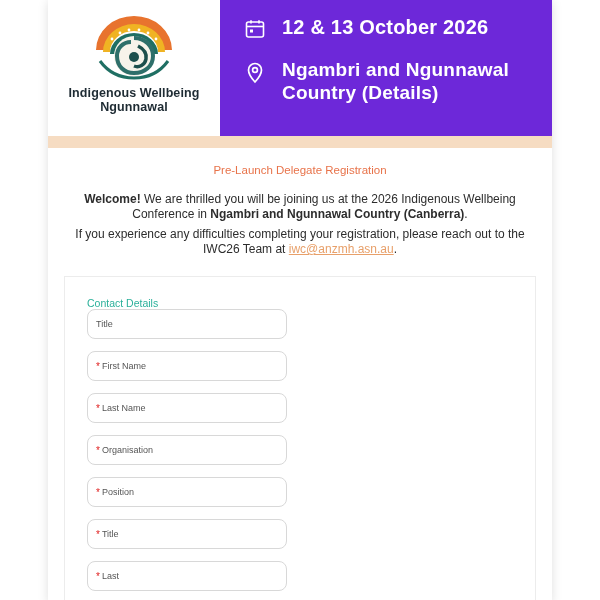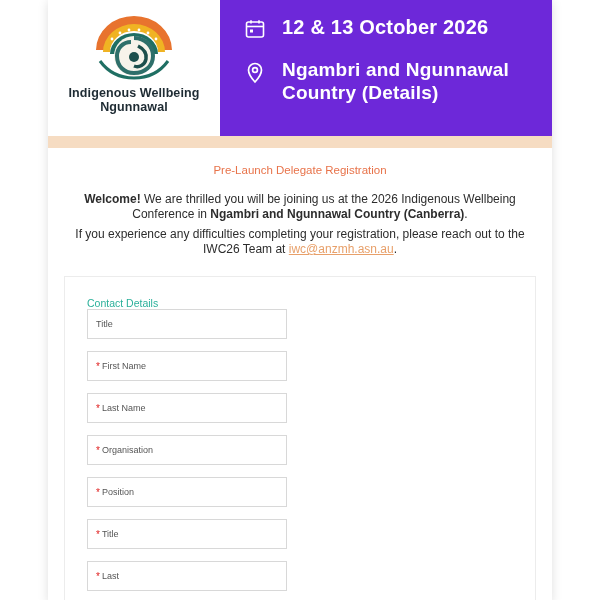--- a/index.html
+++ b/index.html
@@ -143,21 +143,21 @@
     gap: 0 28px;
   }
   .field {
     width: 200px;
     margin-bottom: 12px;
     position: relative;
   }
   .field-box {
     height: 30px;
     border: 1px solid #d8d8d8;
-    border-radius: 0;
+    border-radius: 8px;
     background: #ffffff;
     display: flex;
     align-items: center;
     padding: 0 8px;
     box-sizing: border-box;
     font-size: 9px;
     color: #555555;
   }
   .req {
     color: #e02020;

